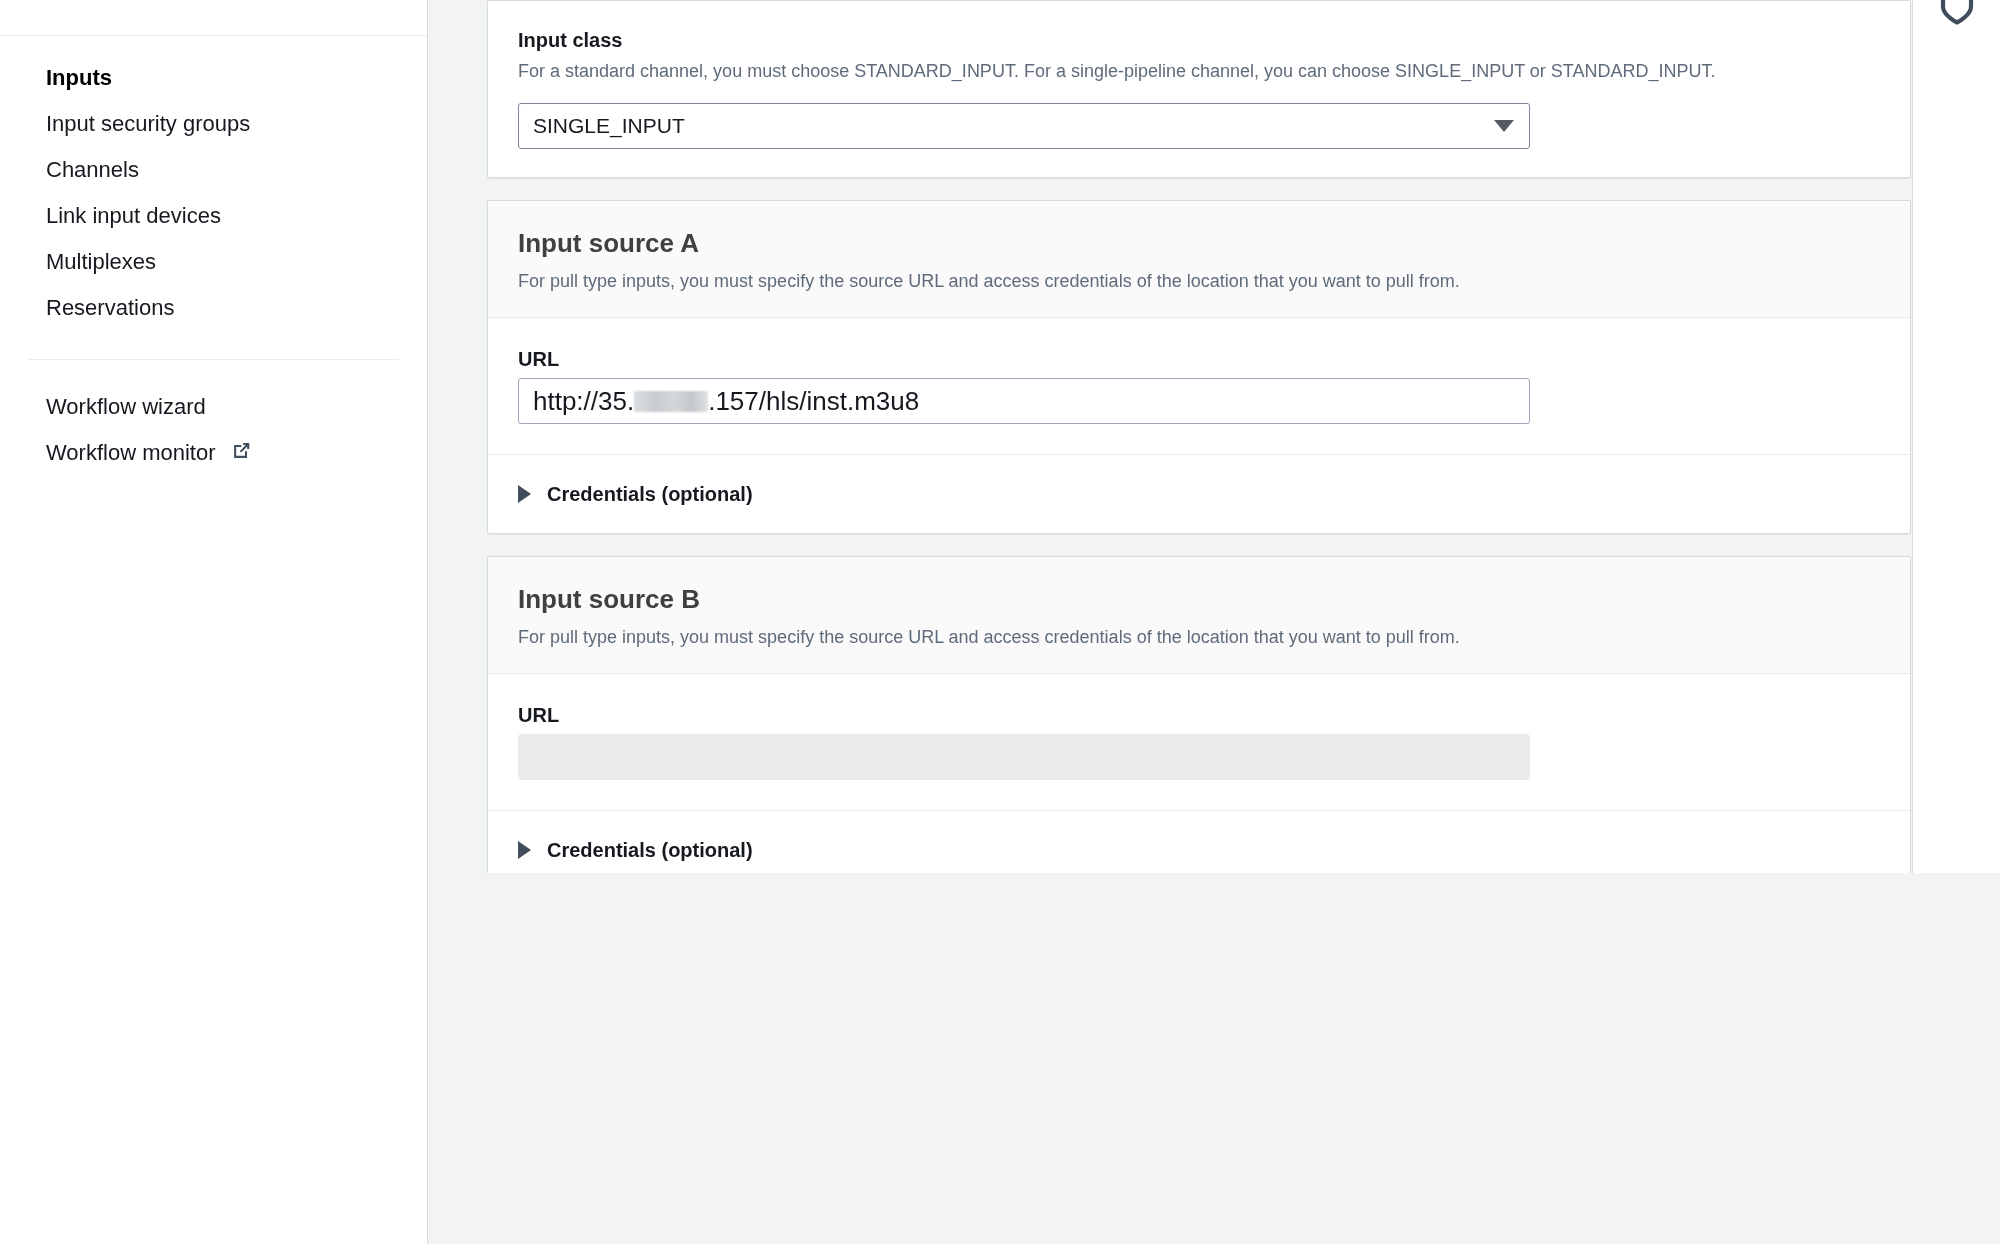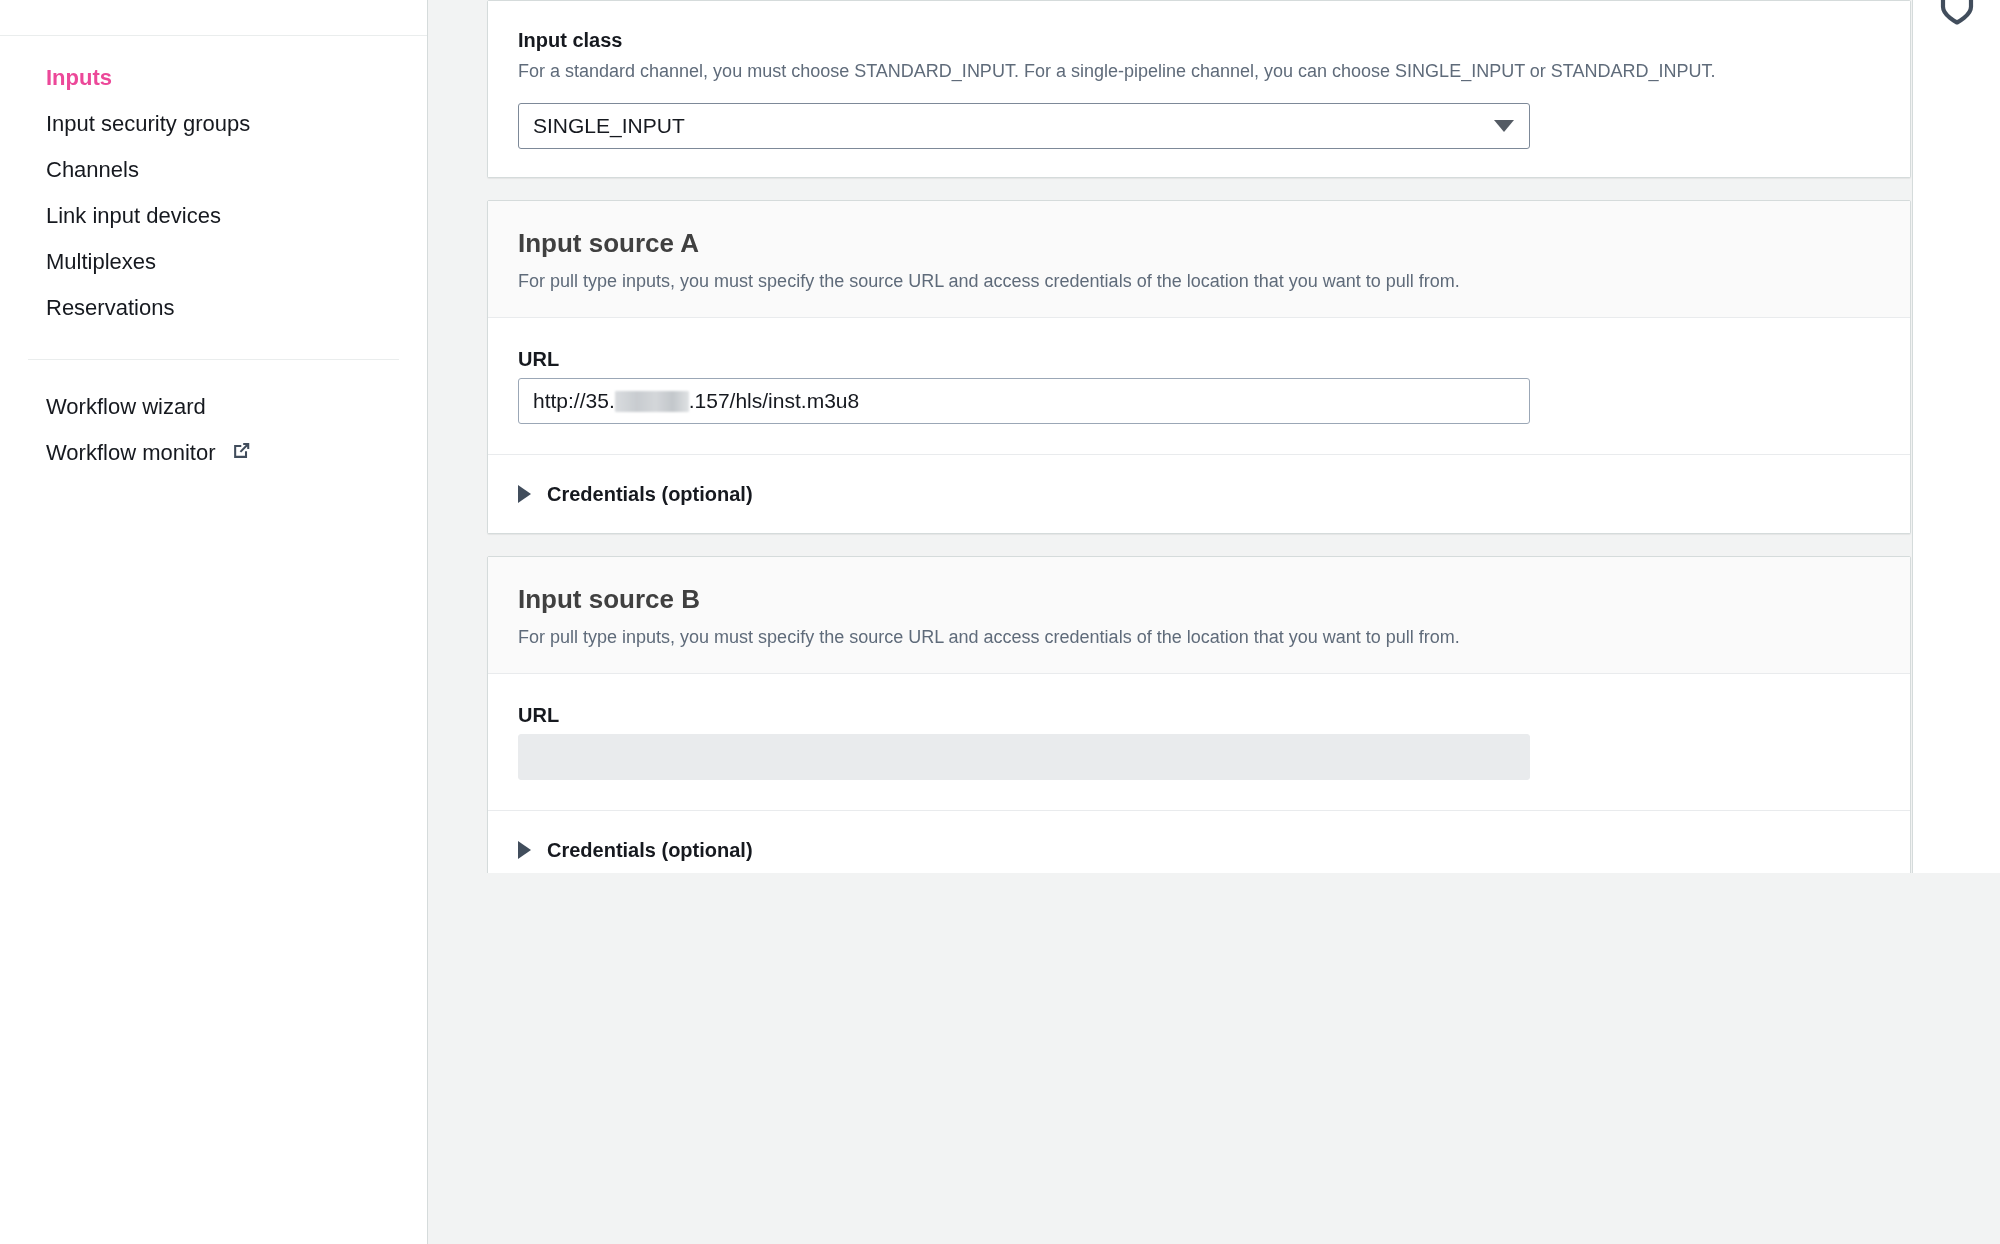--- a/index.html
+++ b/index.html
@@ -44,21 +44,21 @@
     display: block;
     padding: 9px 0 9px 46px;
     font-size: 22px;
     line-height: 28px;
     color: #16191f;
     text-decoration: none;
     cursor: pointer;
     white-space: nowrap;
   }
   .nav-item.active {
-    color: #ec4899;
+    color: #000000;
     font-weight: 700;
   }
   .nav-divider {
     margin: 28px 28px 24px 28px;
     height: 1px;
     background: #eaeded;
   }
   .ext-icon {
     display: inline-block;
     vertical-align: -2px;
@@ -158,21 +158,21 @@
     border-top: 12px solid #545b64;
     pointer-events: none;
   }
 
   .text-input {
     width: 1012px;
     height: 46px;
     border: 1px solid #9ba7b6;
     border-radius: 3px;
     background: #ffffff;
-    font-size: 21px;
+    font-size: 26px;
     color: #16191f;
     font-family: "Liberation Sans", sans-serif;
     padding: 0 14px;
     display: flex;
     align-items: center;
     white-space: nowrap;
     overflow: hidden;
   }
   .text-input.disabled {
     background: #e9ebed;

